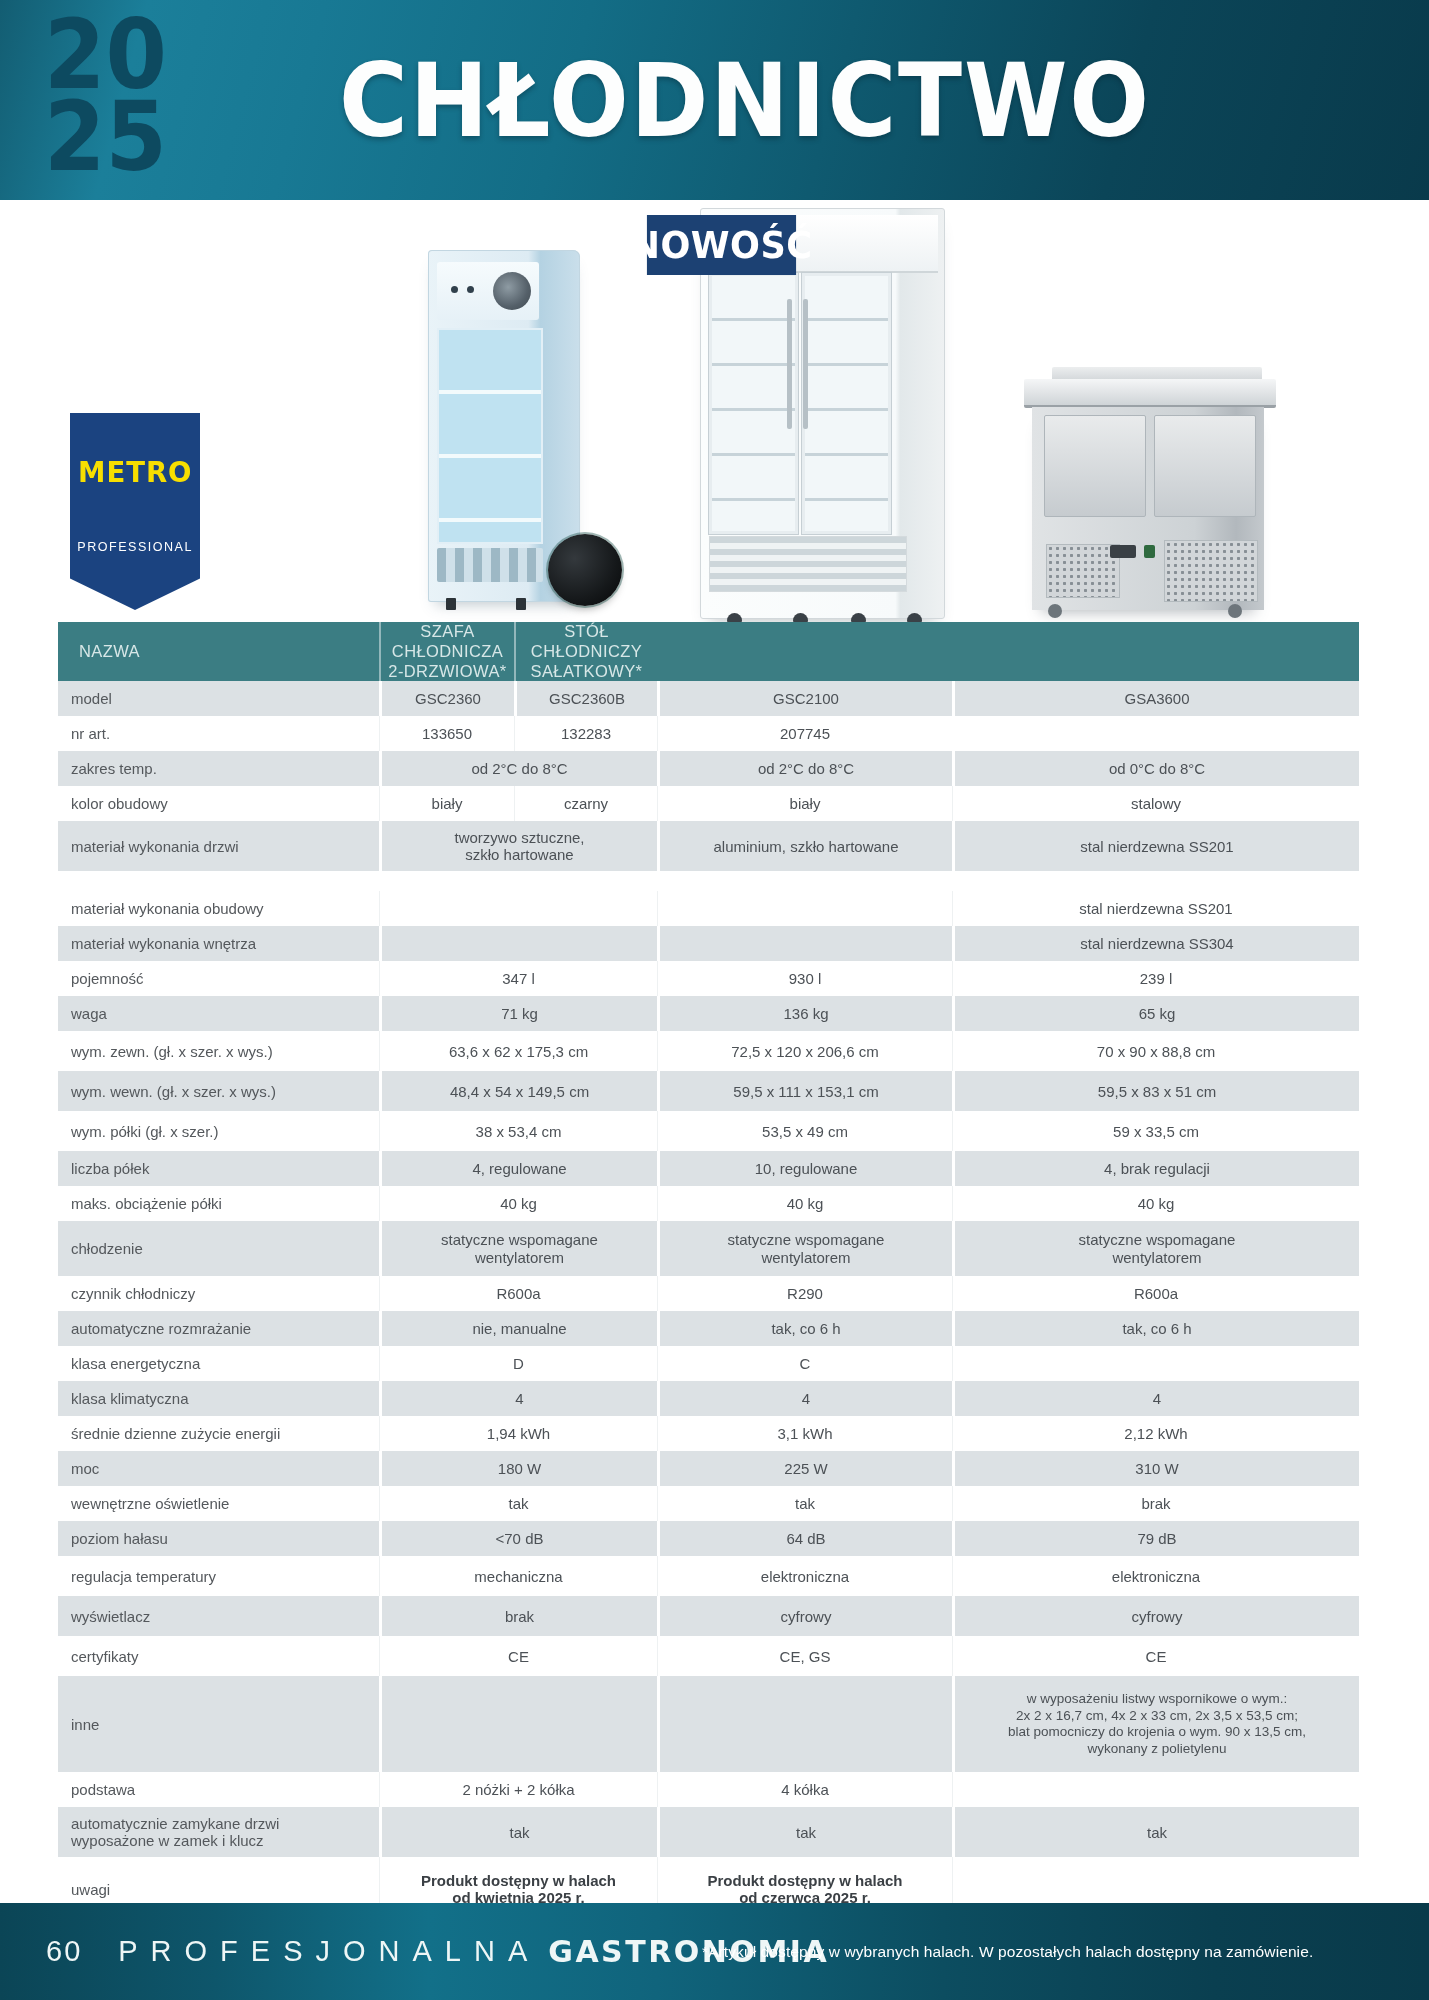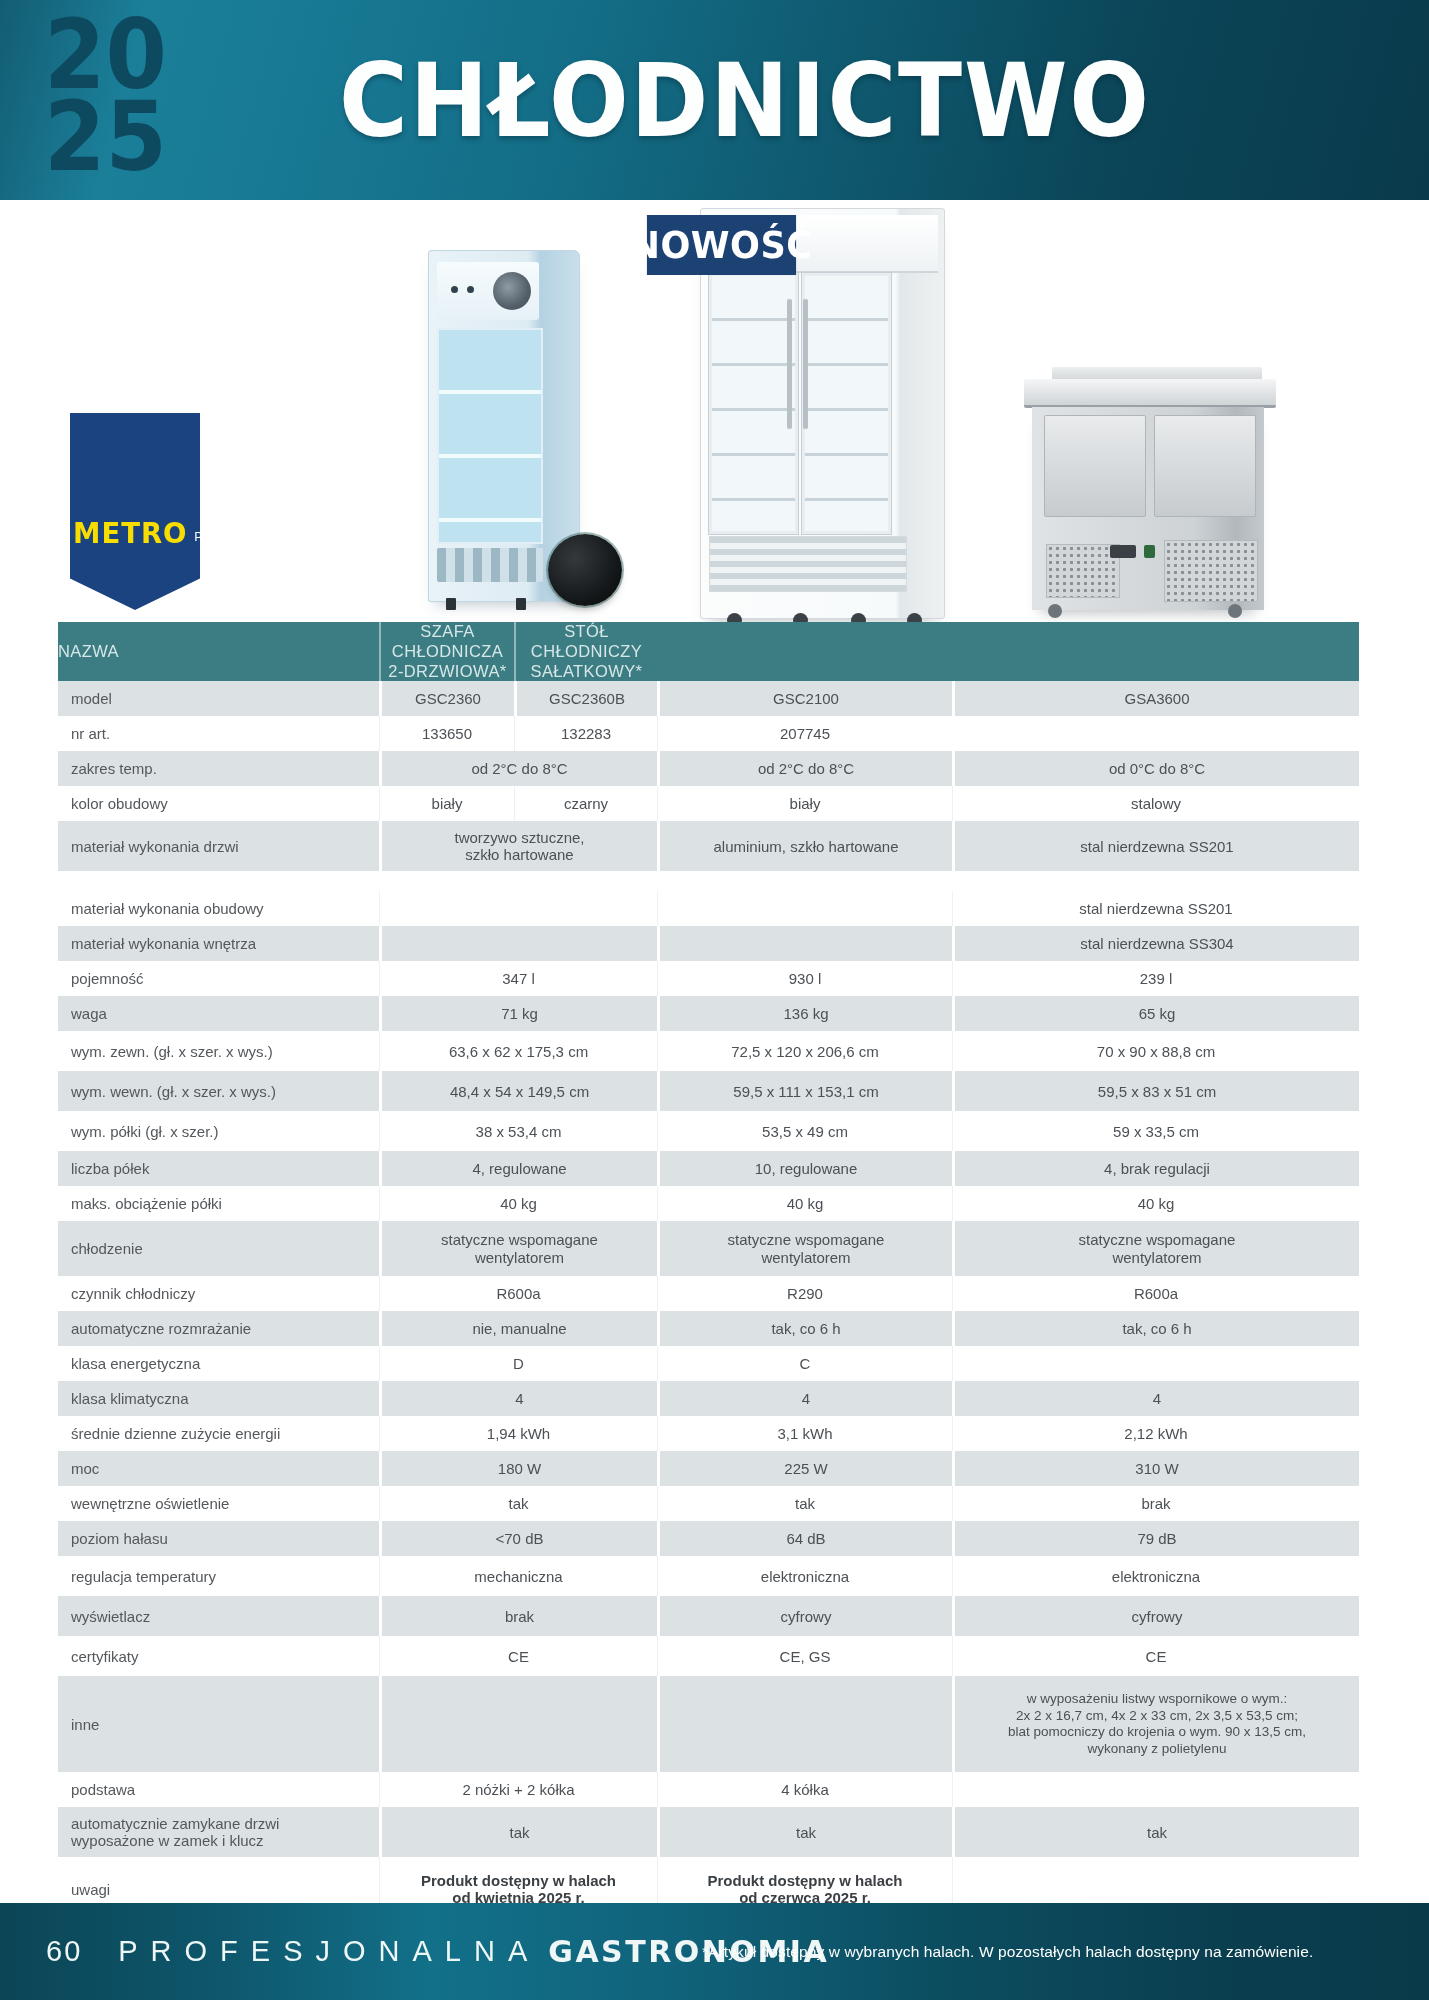--- a/index.html
+++ b/index.html
@@ -13,21 +13,21 @@
         color:#0d4a60;font-family:"DejaVu Sans","Liberation Sans",sans-serif;transform:scaleX(.92);transform-origin:left top;}
   .year span{display:block;}
   .title{position:absolute;left:330px;top:0;width:830px;height:200px;display:flex;align-items:center;justify-content:center;
          color:#fdfefe;font-size:102px;font-weight:800;letter-spacing:2px;
          font-family:"DejaVu Sans","Liberation Sans",sans-serif;transform:scaleX(.92);transform-origin:center;
          text-shadow:0 3px 6px rgba(0,30,40,.35);white-space:nowrap;}
 
   
   .metro{position:absolute;left:70px;top:413px;width:130px;height:197px;background:#1b4380;
          clip-path:polygon(0 0,100% 0,100% 84%,50% 100%,0 84%);
-         display:flex;flex-direction:row;align-items:center;
+         display:flex;flex-direction:column;align-items:center;
          filter:drop-shadow(0 2px 3px rgba(0,0,0,.25));}
   .metro .m{margin-top:42px;color:#f7de00;font-weight:800;font-size:29px;letter-spacing:1px;
             font-family:"DejaVu Sans","Liberation Sans",sans-serif;transform:scaleX(.95);}
   .metro .p{margin-top:50px;color:#ffffff;font-size:13.5px;letter-spacing:1.6px;transform:scaleX(.93);}
 
   
   .badge{position:absolute;left:643px;top:215px;width:157px;height:60px;background:#1c4173;
          display:flex;align-items:center;justify-content:center;color:#fff;font-weight:800;
          font-size:37px;font-family:"DejaVu Sans","Liberation Sans",sans-serif;transform:scaleX(.95);
          letter-spacing:.5px;z-index:6;}
@@ -79,21 +79,21 @@
             background-image:radial-gradient(#878f95 1.4px,transparent 1.5px);background-size:7px 7px;}
   .f3 .sw{position:absolute;left:78px;bottom:52px;width:26px;height:13px;background:#3a4045;border-radius:2px;}
   .f3 .led{position:absolute;left:112px;bottom:52px;width:11px;height:13px;background:#2f6a3f;border-radius:2px;}
   .f3 .cst{position:absolute;bottom:-8px;width:14px;height:14px;border-radius:50%;background:#6d757b;}
 
   
   .tbl{position:absolute;left:58px;top:622px;width:1301px;font-size:15px;color:#4c5156;}
   .thead{display:grid;grid-template-columns:321px 135px 143px 295px 407px;background:#3b7d83;min-height:56px;}
   .thead .hc{display:flex;align-items:center;justify-content:center;color:#d7e7e7;font-size:16.5px;
              letter-spacing:.4px;text-align:center;white-space:pre-line;line-height:1.2;}
-  .thead .hc.first{justify-content:flex-start;padding-left:0;}
+  .thead .hc.first{justify-content:flex-start;padding-left:21px;}
   .thead .hc + .hc{border-left:2px solid rgba(255,255,255,.45);}
   .trow{display:grid;grid-template-columns:321px 135px 143px 295px 407px;}
   .trow .cell{display:flex;align-items:center;justify-content:center;text-align:center;
               white-space:pre-line;line-height:1.18;padding:3px 6px;box-sizing:border-box;}
   .trow .lab{justify-content:flex-start;text-align:left;padding-left:13px;color:#54585c;}
   .trow.gray .cell{background:#dce1e4;}
   .trow.gray .cell + .cell{border-left:3px solid #ffffff;}
   .trow.white .cell + .cell{border-left:1px solid #eef1f2;}
   .trow.bold .val{font-weight:700;color:#3b4045;}
   .trow .small{font-size:13.5px;line-height:1.25;}

